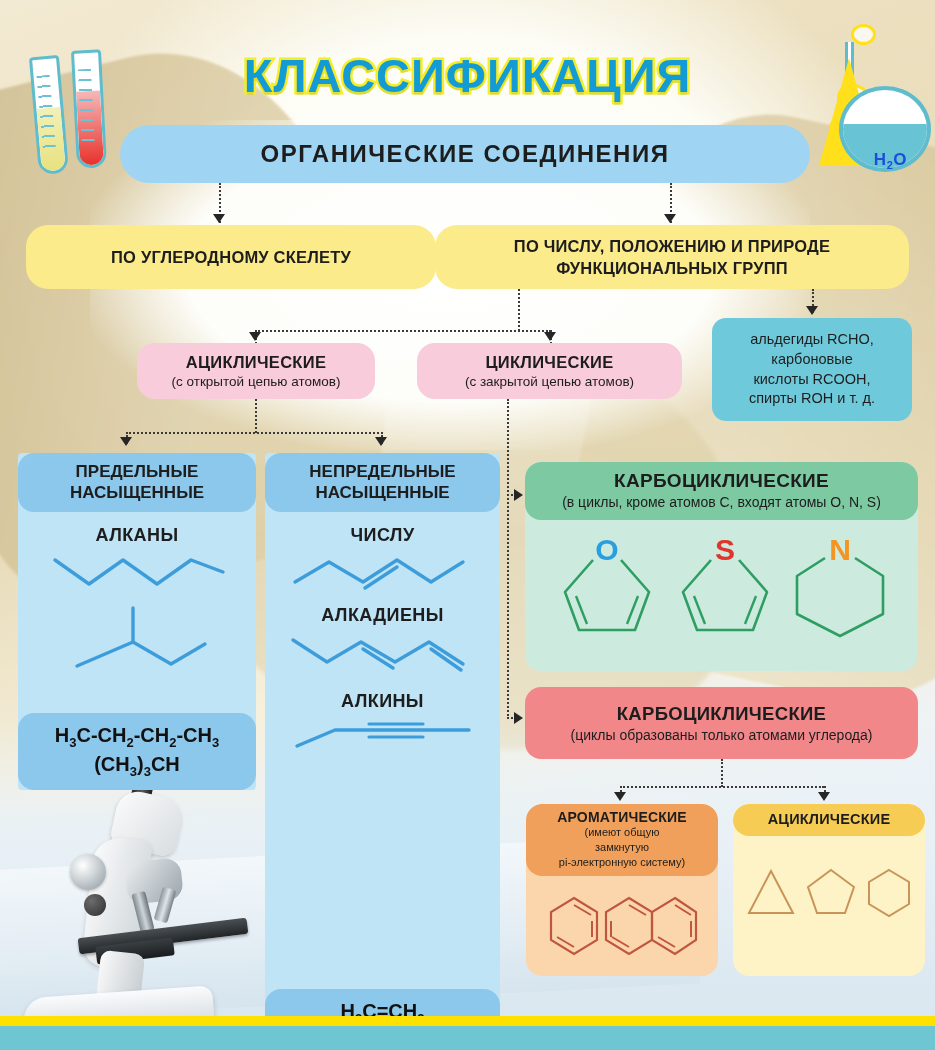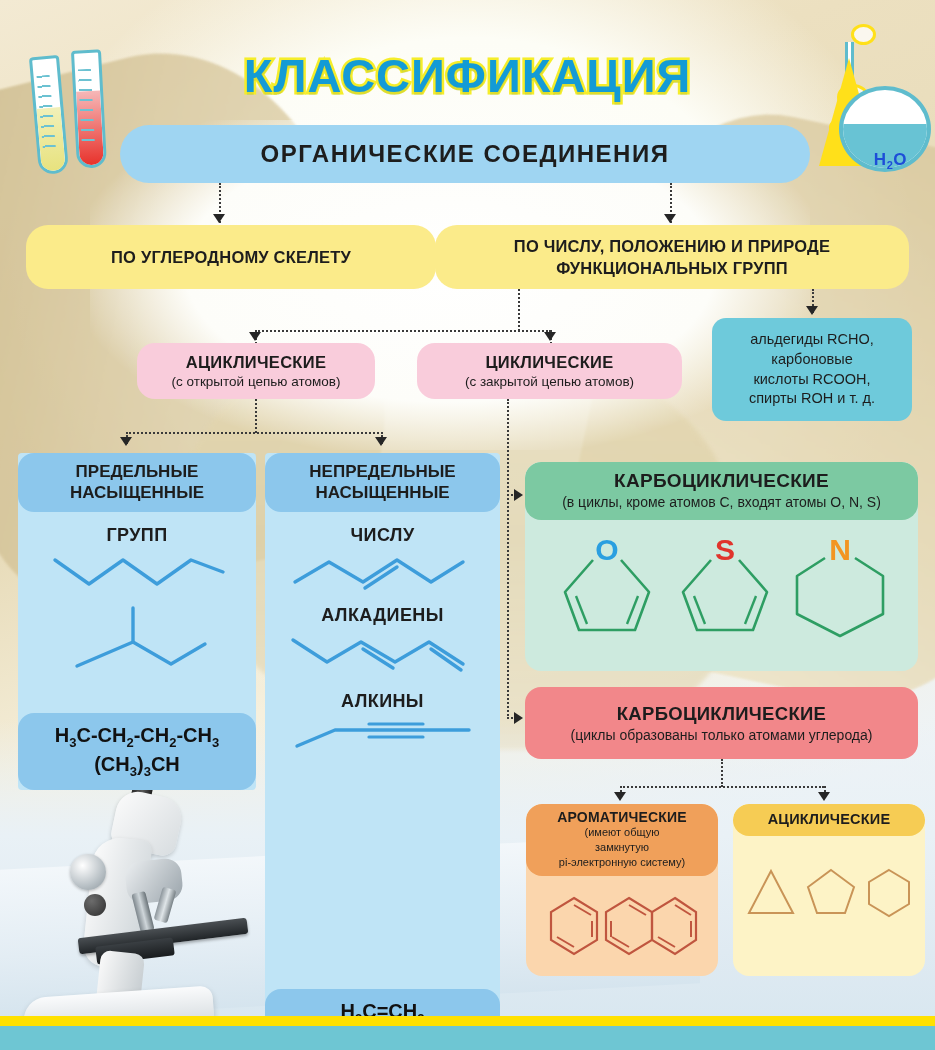--- a/index.html
+++ b/index.html
@@ -316,21 +316,21 @@
   <div class="conn hdot" style="left:507px;top:494px;width:10px;"></div>
   <div class="arrow-r" style="left:514px;top:489px;"></div>
   <div class="conn hdot" style="left:507px;top:717px;width:10px;"></div>
   <div class="arrow-r" style="left:514px;top:712px;"></div>
 
   <div class="node col colA">
     <div class="cap">
       <div>ПРЕДЕЛЬНЫЕ</div>
       <div>НАСЫЩЕННЫЕ</div>
     </div>
-    <div class="lbl">ГРУПП</div>
+    <div class="lbl">АЛКАНЫ</div>
     <svg width="200" height="48" viewBox="0 0 200 48">
       <polyline points="18,10 52,34 86,10 120,34 154,10 186,22" fill="none" stroke="#3d9ddb" stroke-width="3.4" stroke-linejoin="round" stroke-linecap="round"></polyline>
     </svg>
     <svg width="200" height="72" viewBox="0 0 200 72" style="margin-top:6px">
       <polyline points="96,4 96,38" fill="none" stroke="#3d9ddb" stroke-width="3.4" stroke-linecap="round"></polyline>
       <polyline points="40,62 96,38 134,60 168,40" fill="none" stroke="#3d9ddb" stroke-width="3.4" stroke-linejoin="round" stroke-linecap="round"></polyline>
     </svg>
     <div class="formula">
       <div>H<sub>3</sub>C-CH<sub>2</sub>-CH<sub>2</sub>-CH<sub>3</sub></div>
       <div>(CH<sub>3</sub>)<sub>3</sub>CH</div>

